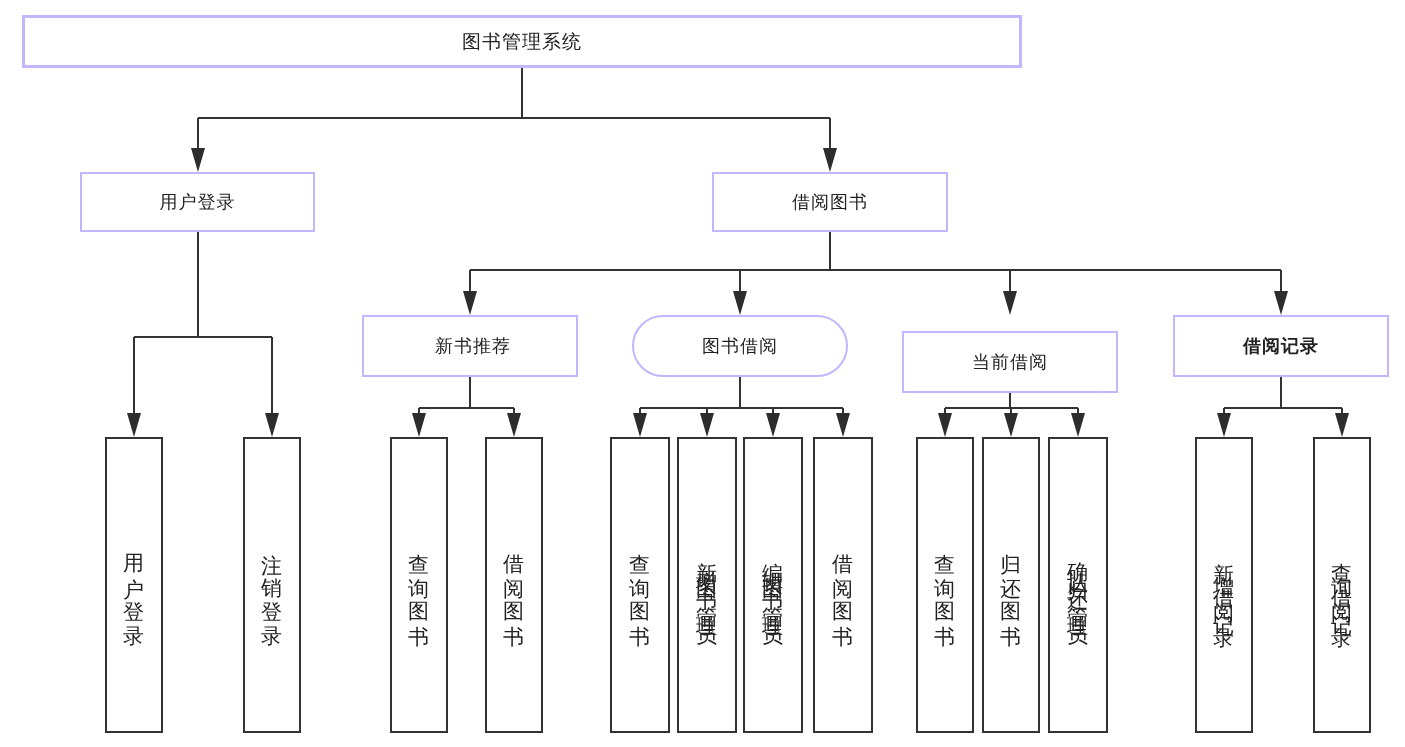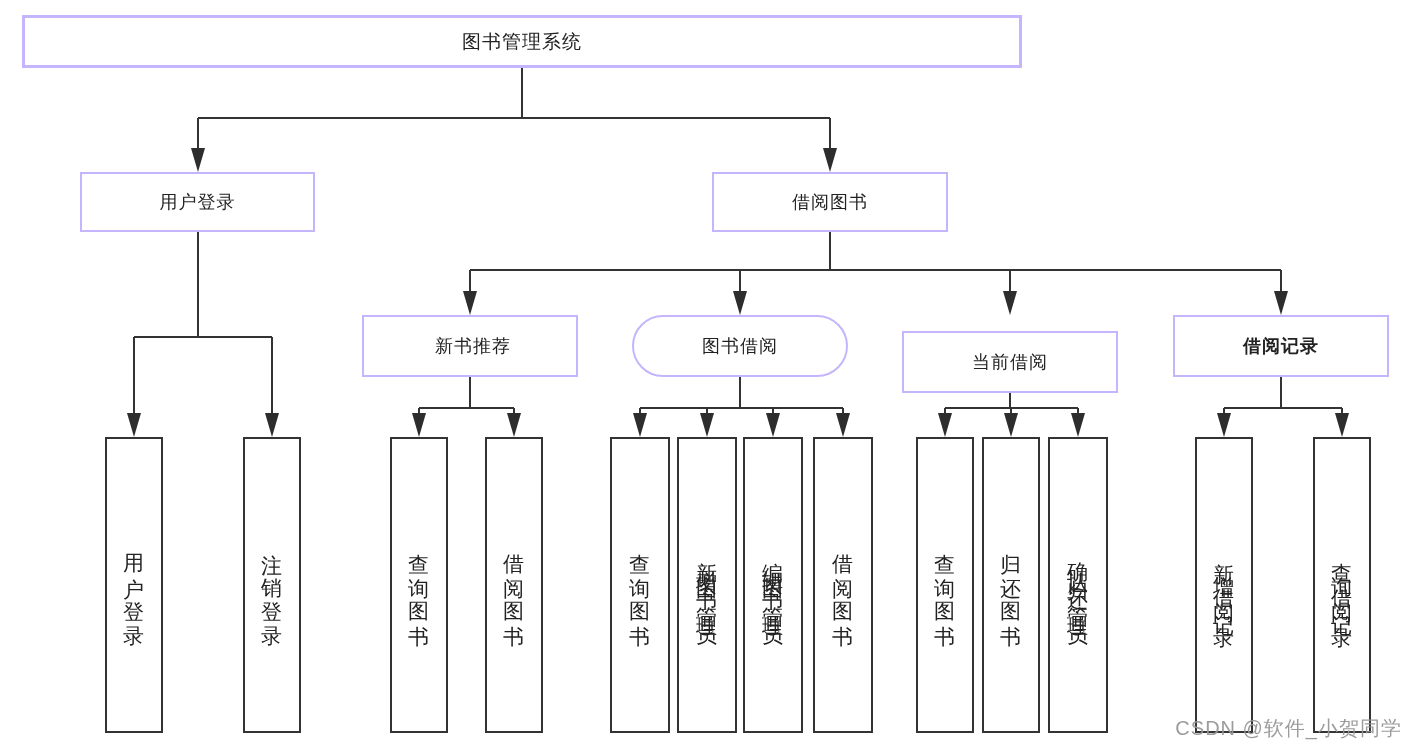--- a/index.html
+++ b/index.html
@@ -191,15 +191,14 @@
     <span>确认归还（管理员）</span>
   </div>
 
   <div class="leaf sp6" style="left:1195px; top:437px; width:58px; height:296px;">
     <span>新增借阅记录</span>
   </div>
   <div class="leaf sp6" style="left:1313px; top:437px; width:58px; height:296px;">
     <span>查询借阅记录</span>
   </div>
 
-  <div class="watermark">CSDN @软件_小贺同学</div>
 
 </div>
 
 </body></html>

